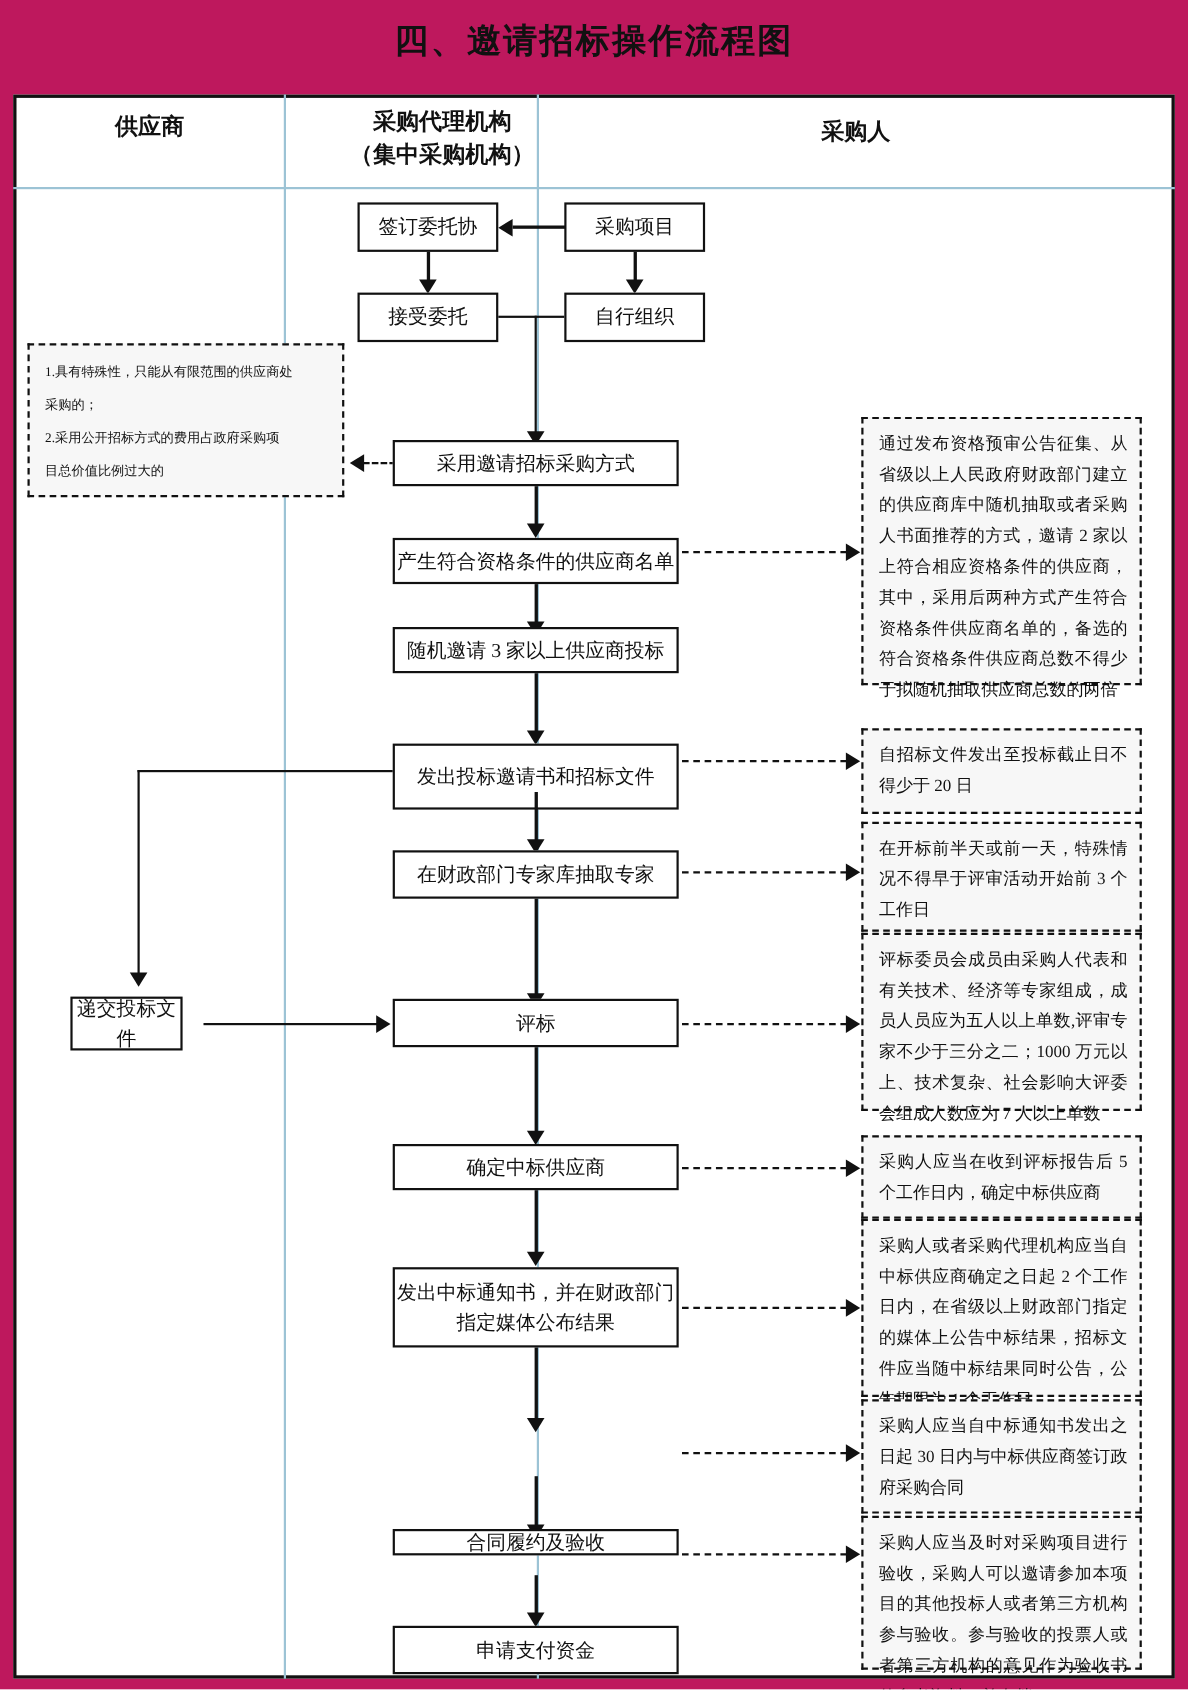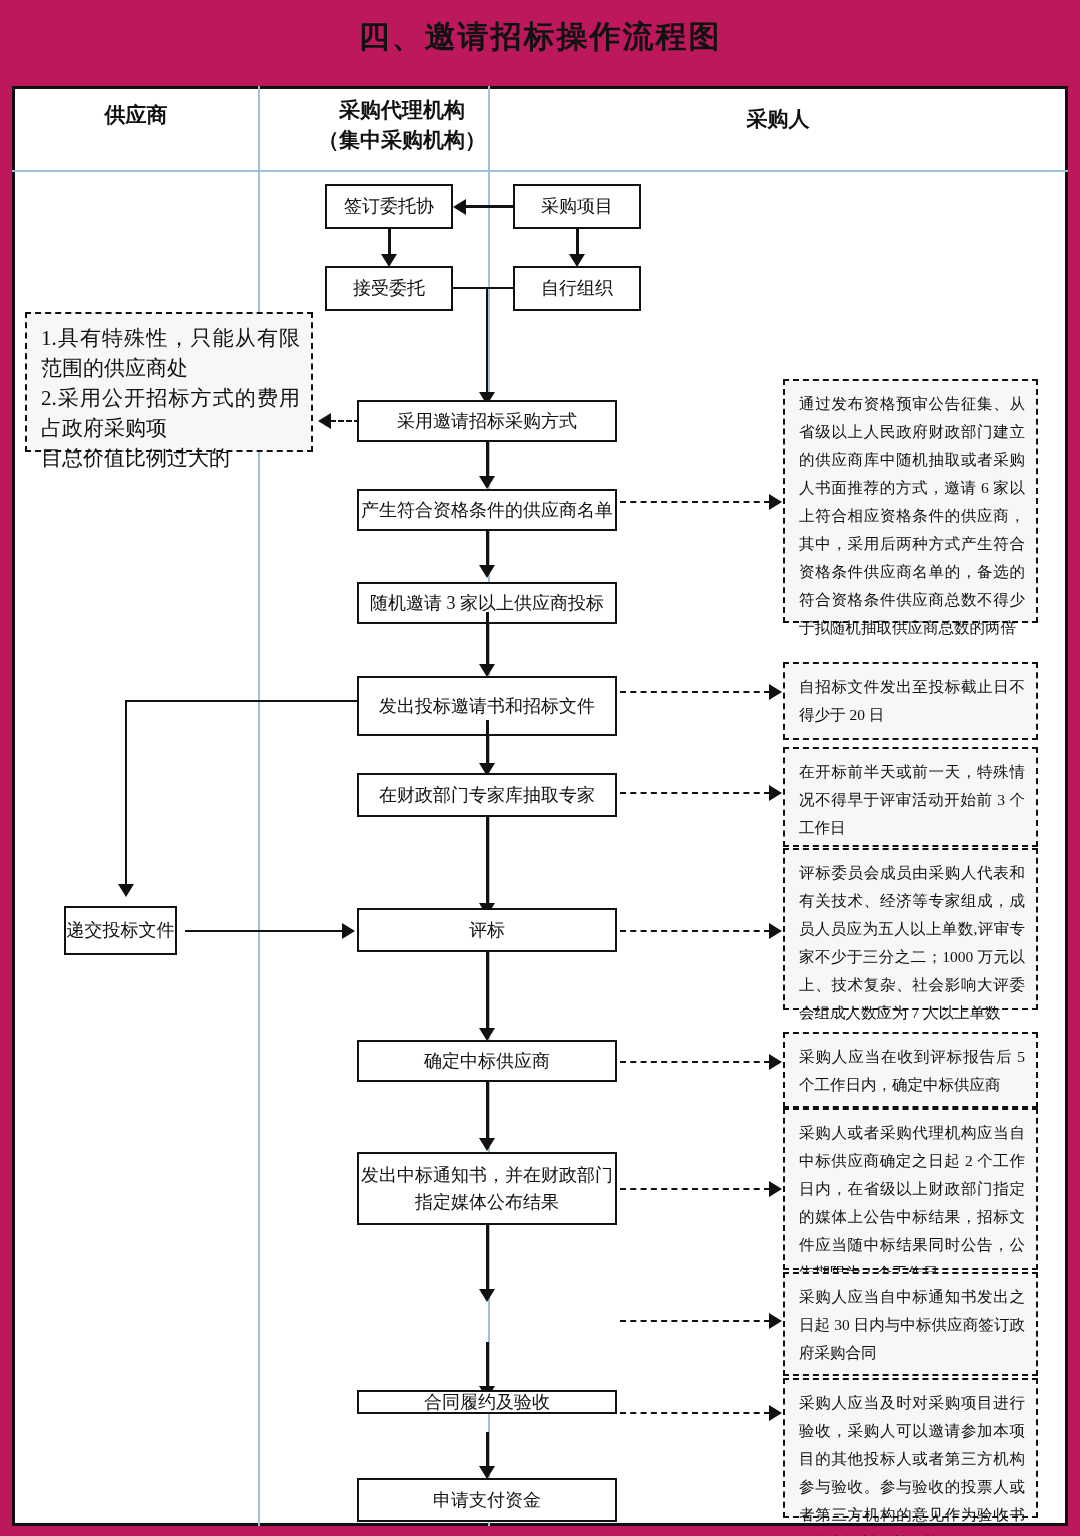--- a/index.html
+++ b/index.html
@@ -155,58 +155,59 @@
   <div class="vline" style="left:575.5px; top:229px; height:27px;"></div>
   <div class="arrow-down" style="left:569px; top:254px;"></div>
 
   <div class="box" style="left:325px; top:266px; width:128px; height:45px;">接受委托</div>
   <div class="box" style="left:513px; top:266px; width:128px; height:45px;">自行组织</div>
 
   <div class="thinh" style="left:453px; top:287px; width:60px;"></div>
   <div class="thinv" style="left:486px; top:287px; height:110px;"></div>
   <div class="arrow-down" style="left:479px; top:392px;"></div>
 
-  <div class="note" style="left:25px; top:312px; width:288px; height:140px; line-height:30px; font-size:21px;">
+  <div class="note" style="left:25px; top:312px; width:288px; height:140px; line-height:30px; font-size:12px;">
     <div>1.具有特殊性，只能从有限范围的供应商处</div>
+    <div>采购的；</div>
     <div>2.采用公开招标方式的费用占政府采购项</div>
     <div>目总价值比例过大的</div>
   </div>
   <div class="dash-h" style="left:330px; top:420px; width:30px;"></div>
   <div class="arrow-left" style="left:318px; top:413px;"></div>
 
   <div class="box" style="left:357px; top:400px; width:260px; height:42px;">采用邀请招标采购方式</div>
 
   <div class="vline" style="left:485.5px; top:442px; height:37px;"></div>
   <div class="arrow-down" style="left:479px; top:476px;"></div>
 
   <div class="box" style="left:357px; top:489px; width:260px; height:42px;">产生符合资格条件的供应商名单</div>
 
   <div class="vline" style="left:485.5px; top:531px; height:37px;"></div>
   <div class="arrow-down" style="left:479px; top:565px;"></div>
 
-  <div class="box" style="left:357px; top:582px; width:260px; height:42px;">随机邀请 3 家以上供应商投标</div>
+  <div class="box" style="left:357px; top:570px; width:260px; height:42px;">随机邀请 3 家以上供应商投标</div>
 
   <div class="vline" style="left:485.5px; top:612px; height:57px;"></div>
   <div class="arrow-down" style="left:479px; top:664px;"></div>
 
   <div class="box" style="left:357px; top:676px; width:260px; height:60px;">发出投标邀请书和招标文件</div>
 
   <div class="thinh" style="left:125px; top:700px; width:232px;"></div>
   <div class="thinv" style="left:125px; top:700px; height:186px;"></div>
   <div class="arrow-down" style="left:118px; top:884px;"></div>
 
   <div class="vline" style="left:485.5px; top:720px; height:47px;"></div>
   <div class="arrow-down" style="left:479px; top:763px;"></div>
 
   <div class="box" style="left:357px; top:773px; width:260px; height:44px;">在财政部门专家库抽取专家</div>
 
   <div class="vline" style="left:485.5px; top:817px; height:90px;"></div>
   <div class="arrow-down" style="left:479px; top:903px;"></div>
 
-  <div class="box" style="left:64px; top:906px; width:113px; height:49px;">递交投标文件</div>
+  <div class="box" style="left:64px; top:906px; width:102px; height:49px;">递交投标文件</div>
 
   <div class="thinh" style="left:185px; top:930px; width:158px;"></div>
   <div class="arrow-right" style="left:342px; top:923px;"></div>
 
   <div class="box" style="left:357px; top:908px; width:260px; height:44px;">评标</div>
 
   <div class="vline" style="left:485.5px; top:952px; height:80px;"></div>
   <div class="arrow-down" style="left:479px; top:1028px;"></div>
 
   <div class="box" style="left:357px; top:1040px; width:260px; height:42px;">确定中标供应商</div>
@@ -226,21 +227,21 @@
   <div class="vline" style="left:485.5px; top:1342px; height:48px;"></div>
   <div class="arrow-down" style="left:479px; top:1386px;"></div>
 
   <div class="box" style="left:357px; top:1390px; width:260px; height:24px;">合同履约及验收</div>
 
   <div class="vline" style="left:485.5px; top:1432px; height:38px;"></div>
   <div class="arrow-down" style="left:479px; top:1466px;"></div>
 
   <div class="box" style="left:357px; top:1478px; width:260px; height:44px;">申请支付资金</div>
 
-  <div class="note" style="left:783px; top:379px; width:255px; height:244px;">通过发布资格预审公告征集、从省级以上人民政府财政部门建立的供应商库中随机抽取或者采购人书面推荐的方式，邀请 6 家以上符合相应资格条件的供应商，其中，采用后两种方式产生符合资格条件供应商名单的，备选的符合资格条件供应商总数不得少于拟随机抽取供应商总数的两倍</div>
+  <div class="note" style="left:783px; top:379px; width:255px; height:244px;">通过发布资格预审公告征集、从省级以上人民政府财政部门建立的供应商库中随机抽取或者采购人书面推荐的方式，邀请 2 家以上符合相应资格条件的供应商，其中，采用后两种方式产生符合资格条件供应商名单的，备选的符合资格条件供应商总数不得少于拟随机抽取供应商总数的两倍</div>
   <div class="dash-h" style="left:620px; top:501px; width:150px;"></div>
   <div class="arrow-right" style="left:769px; top:494px;"></div>
 
   <div class="note" style="left:783px; top:662px; width:255px; height:78px;">自招标文件发出至投标截止日不得少于 20 日</div>
   <div class="dash-h" style="left:620px; top:691px; width:150px;"></div>
   <div class="arrow-right" style="left:769px; top:684px;"></div>
 
   <div class="note" style="left:783px; top:747px; width:255px; height:100px;">在开标前半天或前一天，特殊情况不得早于评审活动开始前 3 个工作日</div>
   <div class="dash-h" style="left:620px; top:792px; width:150px;"></div>
   <div class="arrow-right" style="left:769px; top:785px;"></div>

